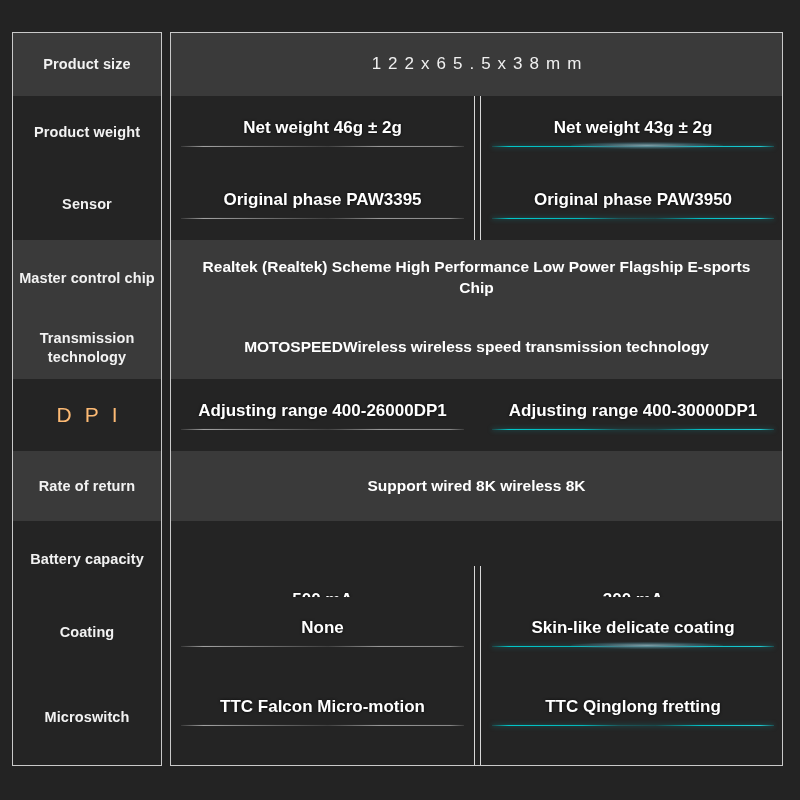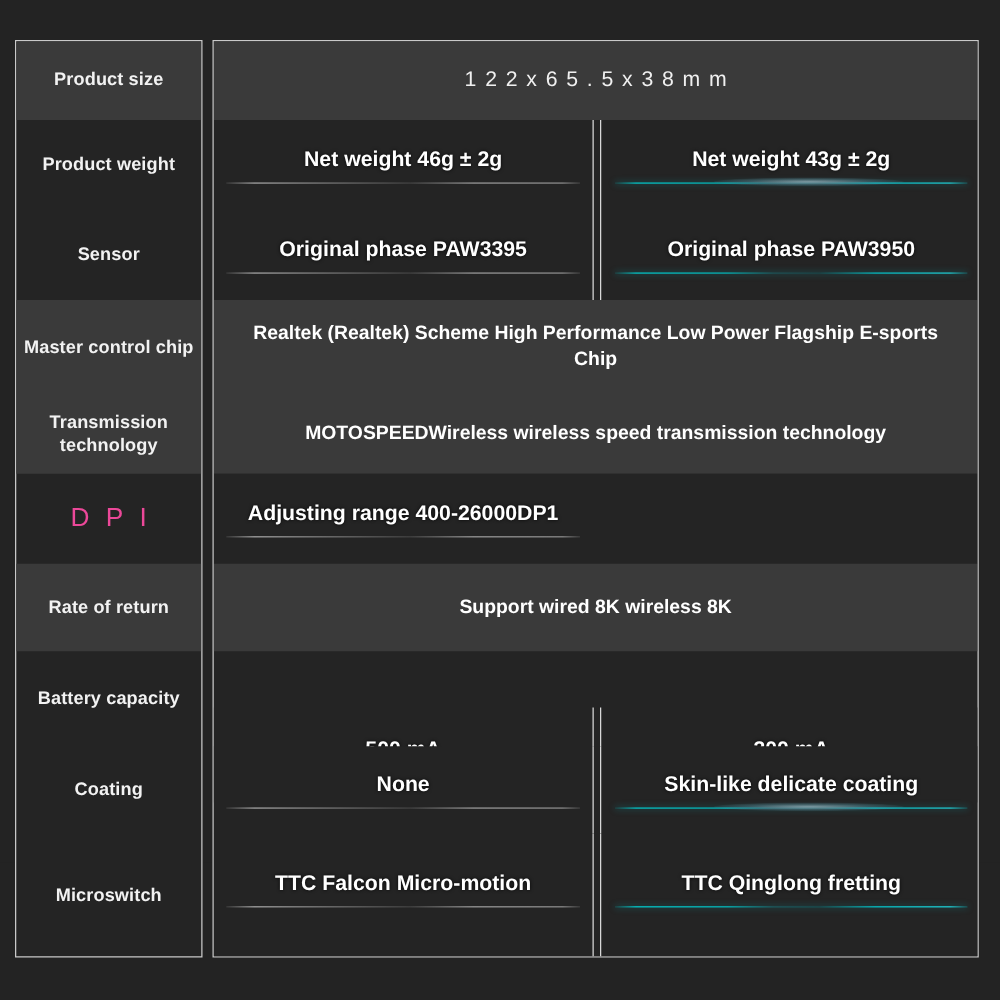--- a/index.html
+++ b/index.html
@@ -68,21 +68,21 @@
     letter-spacing: 0.1px;
   }
   .label-cell.band {
     background: #3a3a3a;
   }
   .label-cell.wide-spaced .label-text {
     font-weight: 300;
     font-size: 21px;
     letter-spacing: 13px;
     padding-left: 13px;
-    color: #ec4899;
+    color: #fdba74;
   }
 
   
   .row {
     position: absolute;
     left: 0;
     width: 100%;
     box-sizing: border-box;
   }
   .row.band {
@@ -300,20 +300,26 @@
       </div>
     </div>
 
     <div class="row dark" style="top:346px;height:72px;">
       <div class="cell-half left">
         <div class="val-wrap">
           <span class="val-text">Adjusting range 400-26000DP1</span>
           <span class="underline plain"></span>
         </div>
       </div>
+      <div class="cell-half right">
+        <div class="val-wrap">
+          <span class="val-text">Adjusting range 400-30000DP1</span>
+          <span class="underline glow"></span>
+        </div>
+      </div>
     </div>
 
     <div class="row band" style="top:418px;height:70px;">
       <div class="cell-full">
         <span class="cell-text">Support wired 8K wireless 8K</span>
       </div>
     </div>
 
     <div class="row dark" style="top:488px;height:76px;margin-top:45px;">
       <div class="cell-half left">

